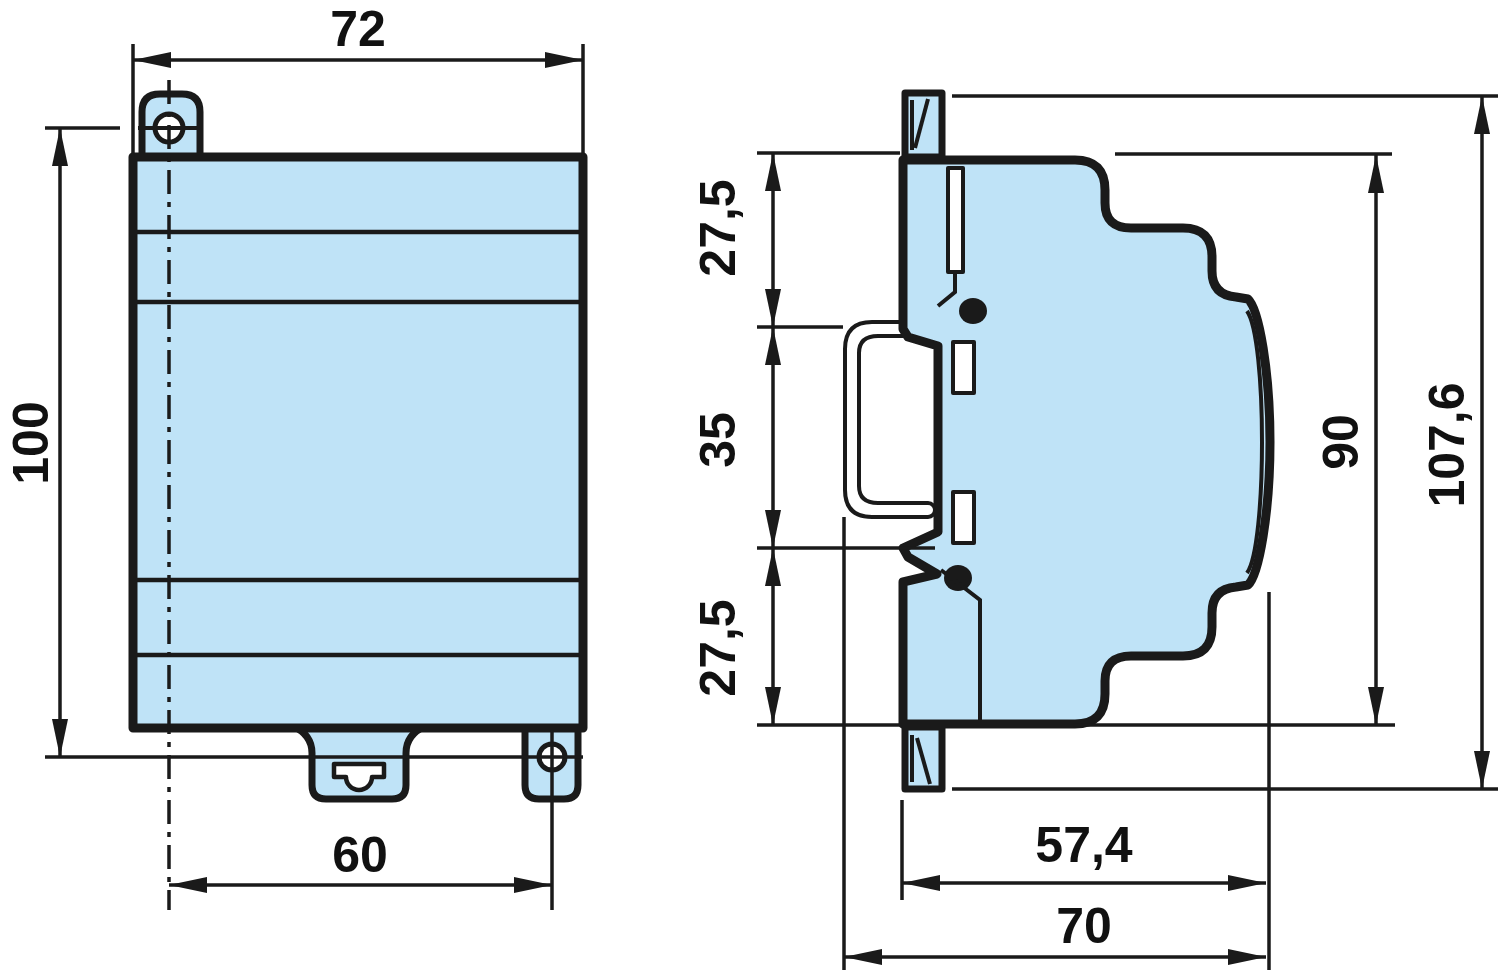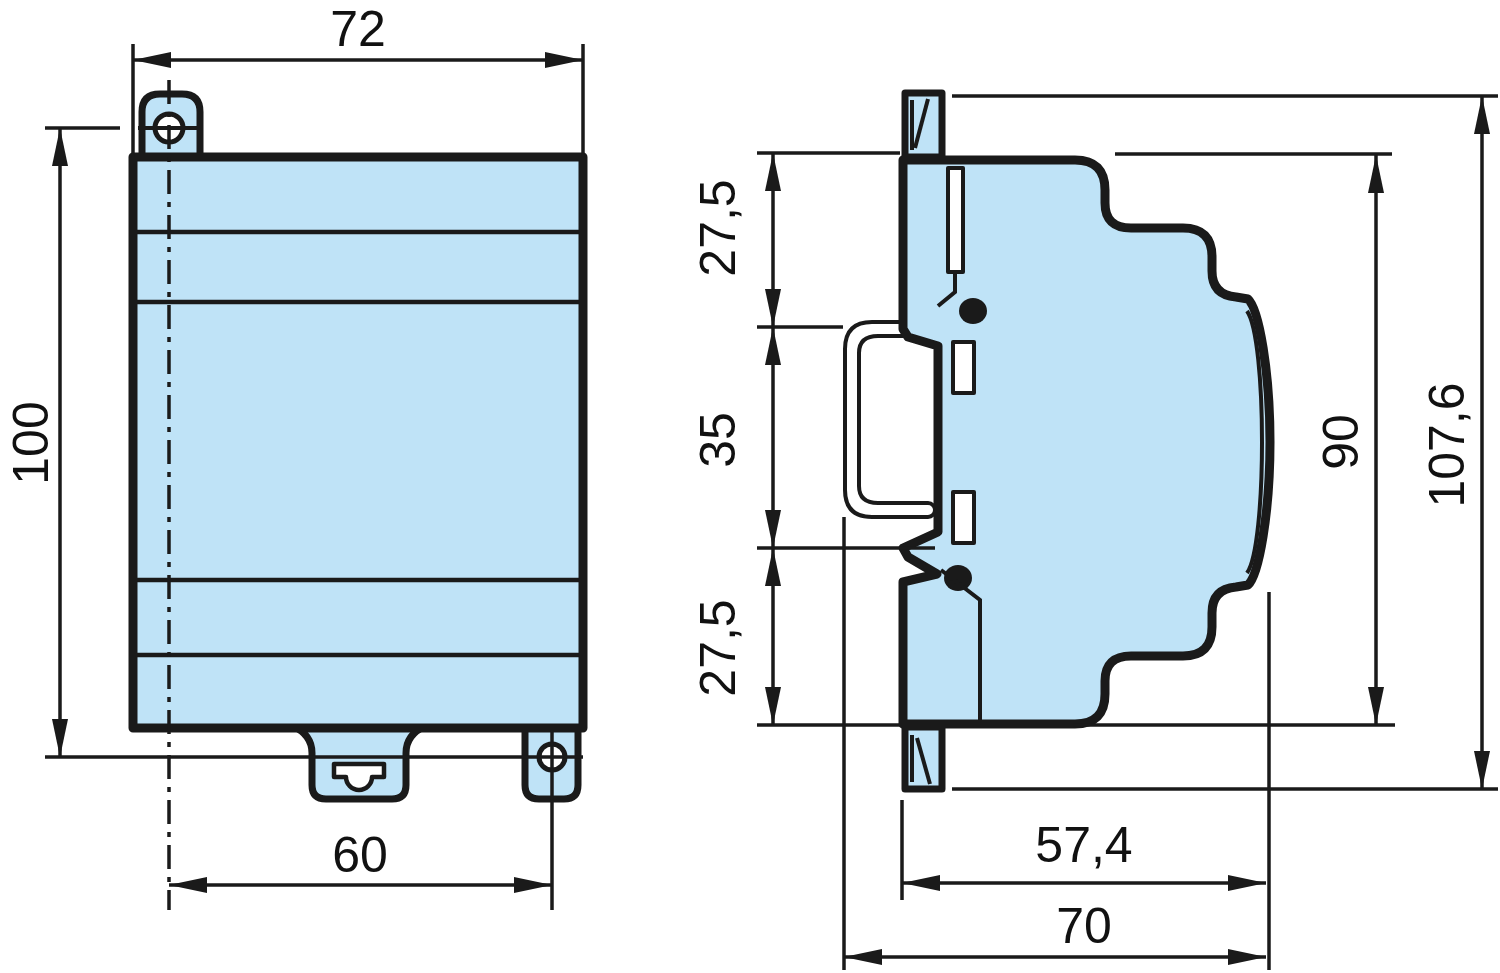--- a/index.html
+++ b/index.html
@@ -1,16 +1,16 @@
 <!DOCTYPE html>
 <html><head>
 <meta charset="utf-8">
 <style>
   html,body{margin:0;padding:0;background:#ffffff;}
-  .stage{width:1500px;height:973px;position:relative;background:#fff;overflow:hidden;}
+  .stage{width:1500px;height:973px;position:relative;background:#fff;overflow:hidden;font-weight:bold;}
   svg{display:block;}
   
   .part{fill:var(--body-fill,#BFE3F7);stroke:#1a1a1a;stroke-linejoin:round;}
   .white{fill:#ffffff;stroke:#1a1a1a;stroke-linejoin:round;}
   .thin{fill:none;stroke:#1a1a1a;stroke-width:4;}
   .med{fill:none;stroke:#1a1a1a;stroke-width:4.5;}
   .dim{fill:none;stroke:#1a1a1a;stroke-width:3.5;}
   .cl{fill:none;stroke:#1a1a1a;stroke-width:3.5;stroke-dasharray:24 8 5 8;}
   .arr{fill:#1a1a1a;stroke:none;}
   text{font-family:"Liberation Sans","DejaVu Sans",sans-serif;font-size:50px;fill:#111111;}

